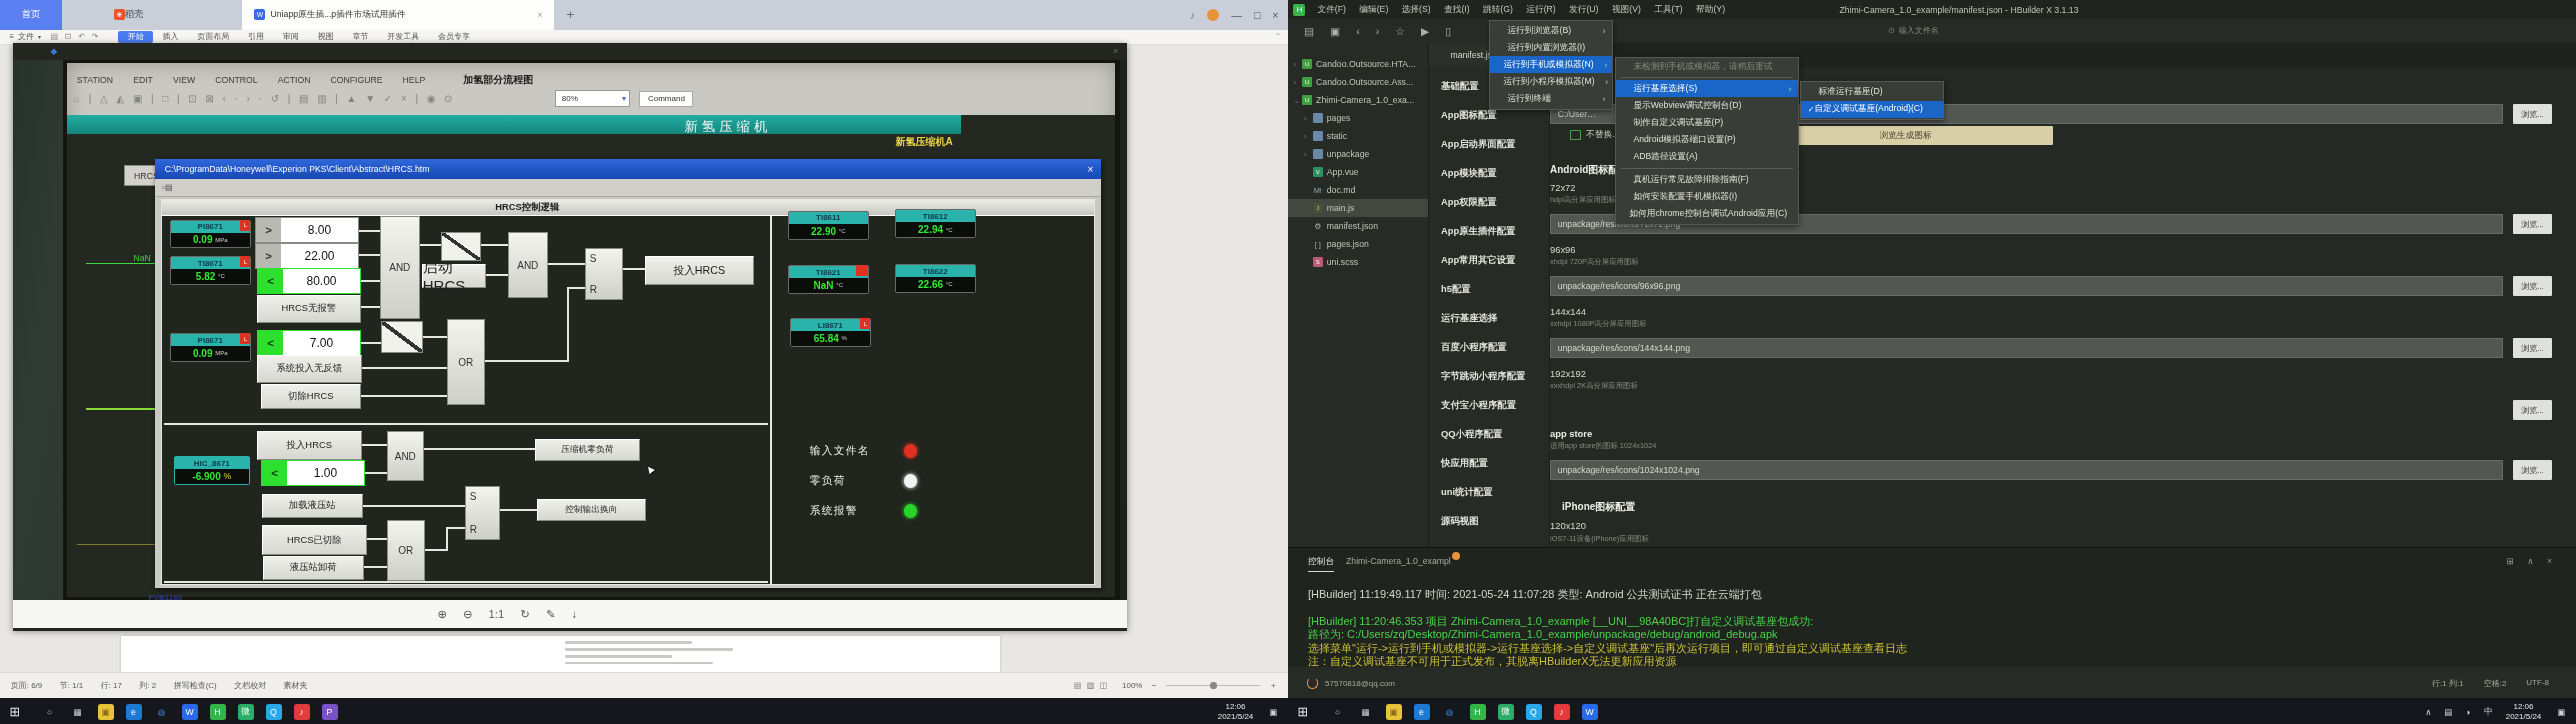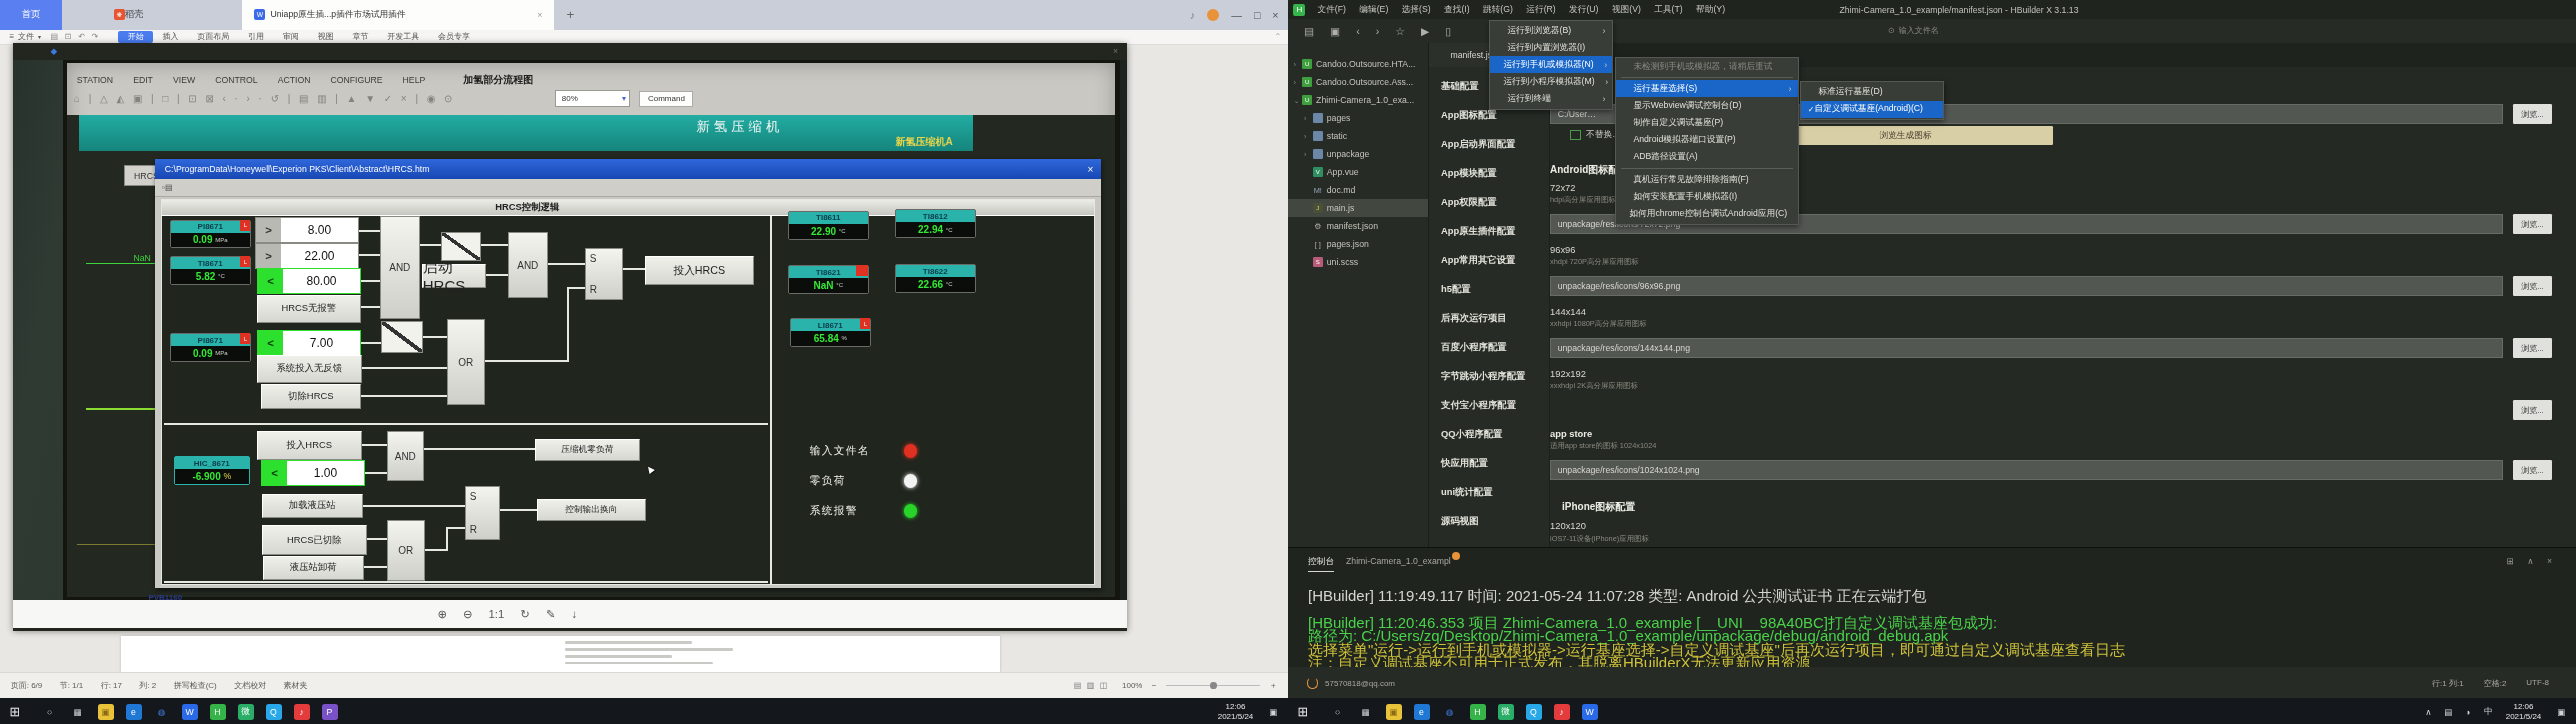--- a/index.html
+++ b/index.html
@@ -22,21 +22,21 @@
   .docbar{position:absolute;height:2.7px;background:#c9c9c6;border-radius:1.3px;}
   
   #viewer{position:absolute;left:13.4px;top:43px;width:1114px;height:588px;background:#23261f;box-shadow:0 1.3px 6.7px rgba(0,0,0,.45);}
   #photo{position:absolute;left:0;top:17.4px;width:1114px;height:540px;overflow:hidden;
      background:linear-gradient(100deg,#26322b 0%,#2e3a32 6%,#1b211c 100%);}
   #bezel{position:absolute;left:50px;top:0px;width:1057px;height:540px;background:#15150f;}
   #screen{position:absolute;left:54px;top:2.7px;width:1048px;height:534px;background:#c9c8c3;box-shadow:inset 0 0 20px rgba(0,0,0,.25);}
   #st-menubar{position:absolute;left:0;top:9.4px;width:100%;height:14.8px;color:#3c3c38;font-size:8.7px;}
   #st-toolbar{position:absolute;left:0;top:25.5px;width:100%;height:19px;color:#84847e;font-size:10px;}
   #st-dark{position:absolute;left:0;top:52px;width:1048px;height:482px;background:#232820;}
-  #st-band{position:absolute;left:12px;top:0px;width:894px;height:36px;background:linear-gradient(#22aca2,#15857c);}
+  #st-band{position:absolute;left:0;top:0px;width:894px;height:19px;background:linear-gradient(#22aca2,#15857c);}
   .hmiwin{position:absolute;left:88px;top:44px;width:946px;height:429px;background:#c9c8c3;box-shadow:1.3px 2px 5.4px rgba(0,0,0,.6);}
   .hmititle{position:absolute;left:0;top:0;width:100%;height:20px;background:linear-gradient(#2f67da,#1747b4);color:#fff;font-size:8.7px;}
   .hmimenurow{position:absolute;left:0;top:20px;width:100%;height:17.4px;background:#cfcec9;border-bottom:0.7px solid #a9a8a3;color:#555;font-size:8px;}
   #diagram{position:absolute;left:5.4px;top:40px;width:932px;height:384px;background:#20251d;border:1.3px solid #e8e8e2;}
   #dg-head{position:absolute;left:0;top:0;width:100%;height:16px;background:linear-gradient(#ecece7,#c6c6c0);border-bottom:1.3px solid #fff;color:#222;font-size:9.4px;font-weight:bold;display:flex;align-items:center;justify-content:center;padding-right:201px;box-sizing:border-box;}
   .vline{position:absolute;background:#e8e8e2;width:2px;}
   .wline{position:absolute;background:#e8e8e2;height:2px;}
   .tag{position:absolute;width:79px;border:0.7px solid #6a6a66;background:#0a0d0a;border-radius:2px;}
   .tag .tn{height:12px;background:#2ab3ab;color:#0c3b4a;font-size:8px;font-weight:bold;display:flex;align-items:center;justify-content:center;}
   .tag .tv{height:14.8px;display:flex;align-items:center;justify-content:center;gap:2.7px;color:#35e835;font-size:10px;font-weight:bold;background:#0a0d0a;}
@@ -102,21 +102,21 @@
   .mi .chk{width:10.7px;visibility:hidden;font-size:8px;}
   .mi.check .chk{visibility:visible;}
   .mi .arr{margin-left:auto;padding-left:10.7px;visibility:hidden;color:#c8c8c0;}
   .mi.arrow .arr{visibility:visible;}
   .mi.hl{background:#1a66c8;color:#fff;}
   .mi.disabled{color:#8a8a82;height:14.8px;}
   .mi.sep{height:0.7px;background:#5a5e58;margin:2.7px 5.4px;padding:0;}
   
   #hb-console{position:absolute;left:0;top:547px;width:1288px;height:121px;background:#1f241e;border-top:0.7px solid #0e110d;}
   .ctab{font-size:8.7px;color:#e8e8e2;}
-  .cline{position:absolute;left:20px;font-size:15px;white-space:nowrap;}
+  .cline{position:absolute;left:20px;font-size:11px;white-space:nowrap;}
   .c-info{color:#d6d6d0;} .c-ok{color:#4ad24a;} .c-warn{color:#cfc23a;}
   #hb-status{position:absolute;left:0;top:667px;width:1288px;height:30px;background:#262b25;border-top:0.7px solid #15181400;font-size:8px;color:#a8a8a0;text-align:right;}
   
   .taskbar{position:absolute;top:698px;width:1288px;height:27px;background:#14171c;display:flex;align-items:center;}
   .tbicon{width:16px;height:16px;border-radius:2.7px;margin-left:12px;display:inline-flex;align-items:center;justify-content:center;font-size:8.7px;color:var(--fg,#cfd4da);background:var(--bg,transparent);flex:0 0 16px;}
   .clock{margin-left:auto;text-align:center;font-size:8px;color:#e8e8e8;line-height:9.4px;}
   .start{width:29.5px;height:27px;display:flex;align-items:center;justify-content:center;color:#e8e8ea;font-size:12.7px;}
   .cursor{position:absolute;color:#fff;text-shadow:0 0 1.3px #000, 0.7px 0.7px 0.7px #000;font-size:11.4px;transform:rotate(-38deg);z-index:99;}
 </style>
 </head>
@@ -608,21 +608,21 @@
   <div id="hb-nav">
 
   <div class="navitem">基础配置</div>
       <div class="navitem">App图标配置</div>
       <div class="navitem">App启动界面配置</div>
       <div class="navitem">App模块配置</div>
       <div class="navitem">App权限配置</div>
       <div class="navitem">App原生插件配置</div>
       <div class="navitem">App常用其它设置</div>
       <div class="navitem">h5配置</div>
-      <div class="navitem">后再次运行项目</div>
+      <div class="navitem">运行基座选择</div>
       <div class="navitem">百度小程序配置</div>
       <div class="navitem">字节跳动小程序配置</div>
       <div class="navitem">支付宝小程序配置</div>
       <div class="navitem">QQ小程序配置</div>
       <div class="navitem">快应用配置</div>
       <div class="navitem">uni统计配置</div>
       <div class="navitem">源码视图</div>
     </div>
 
   <div id="hb-form">

